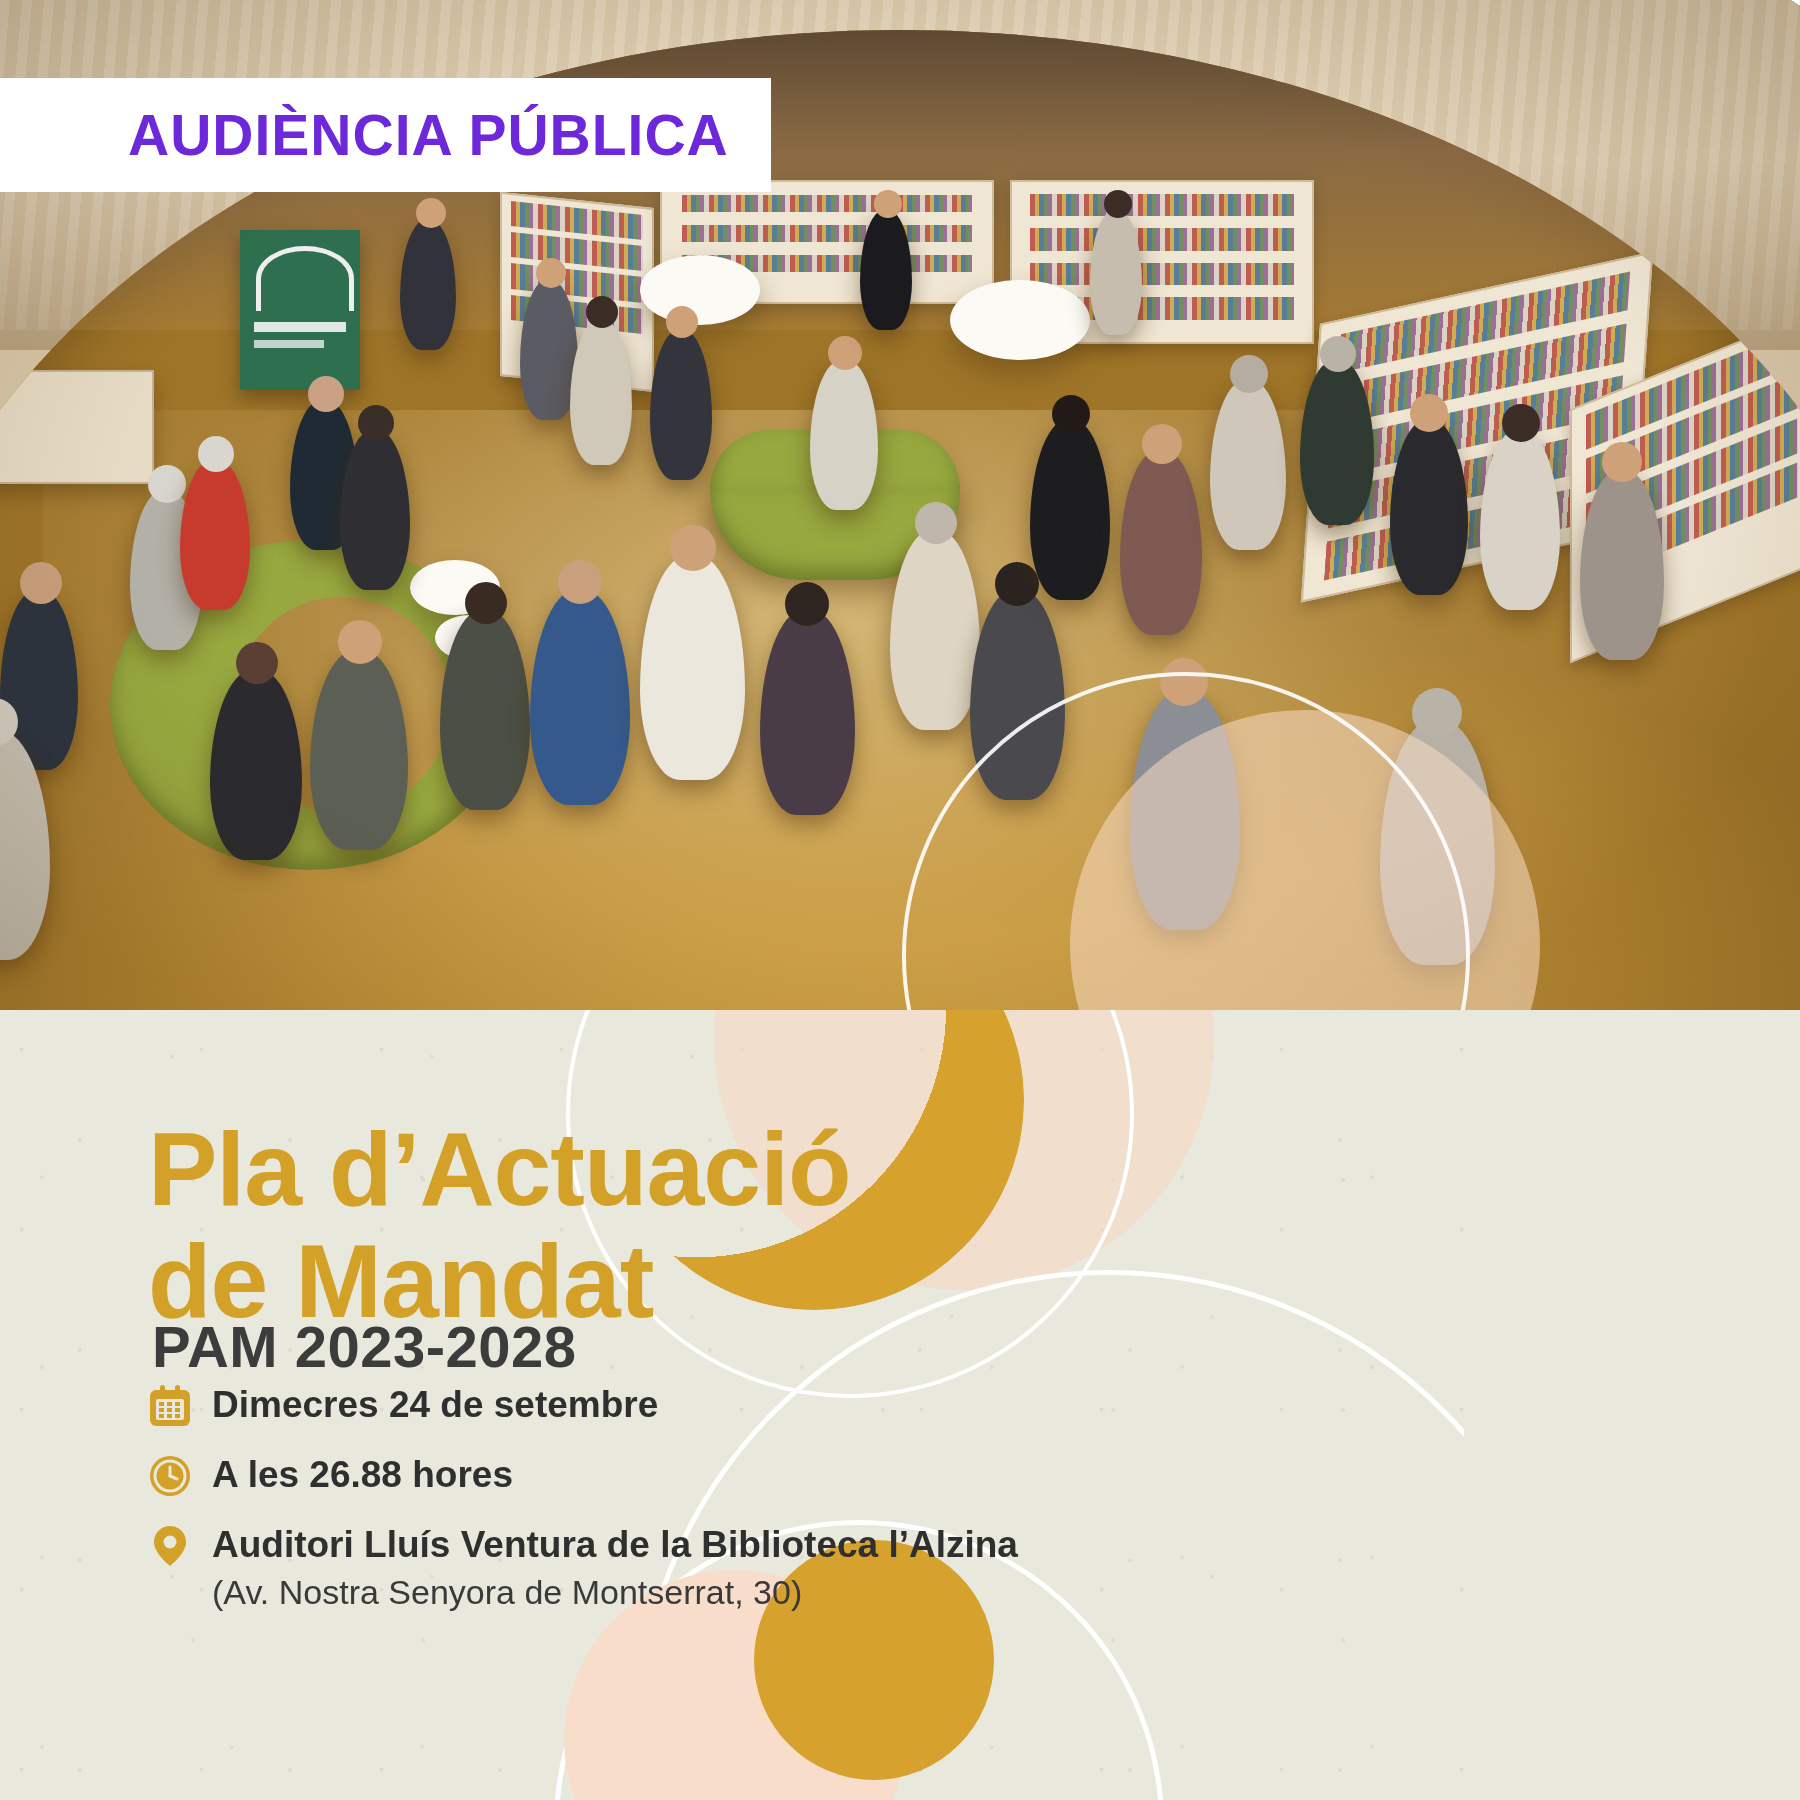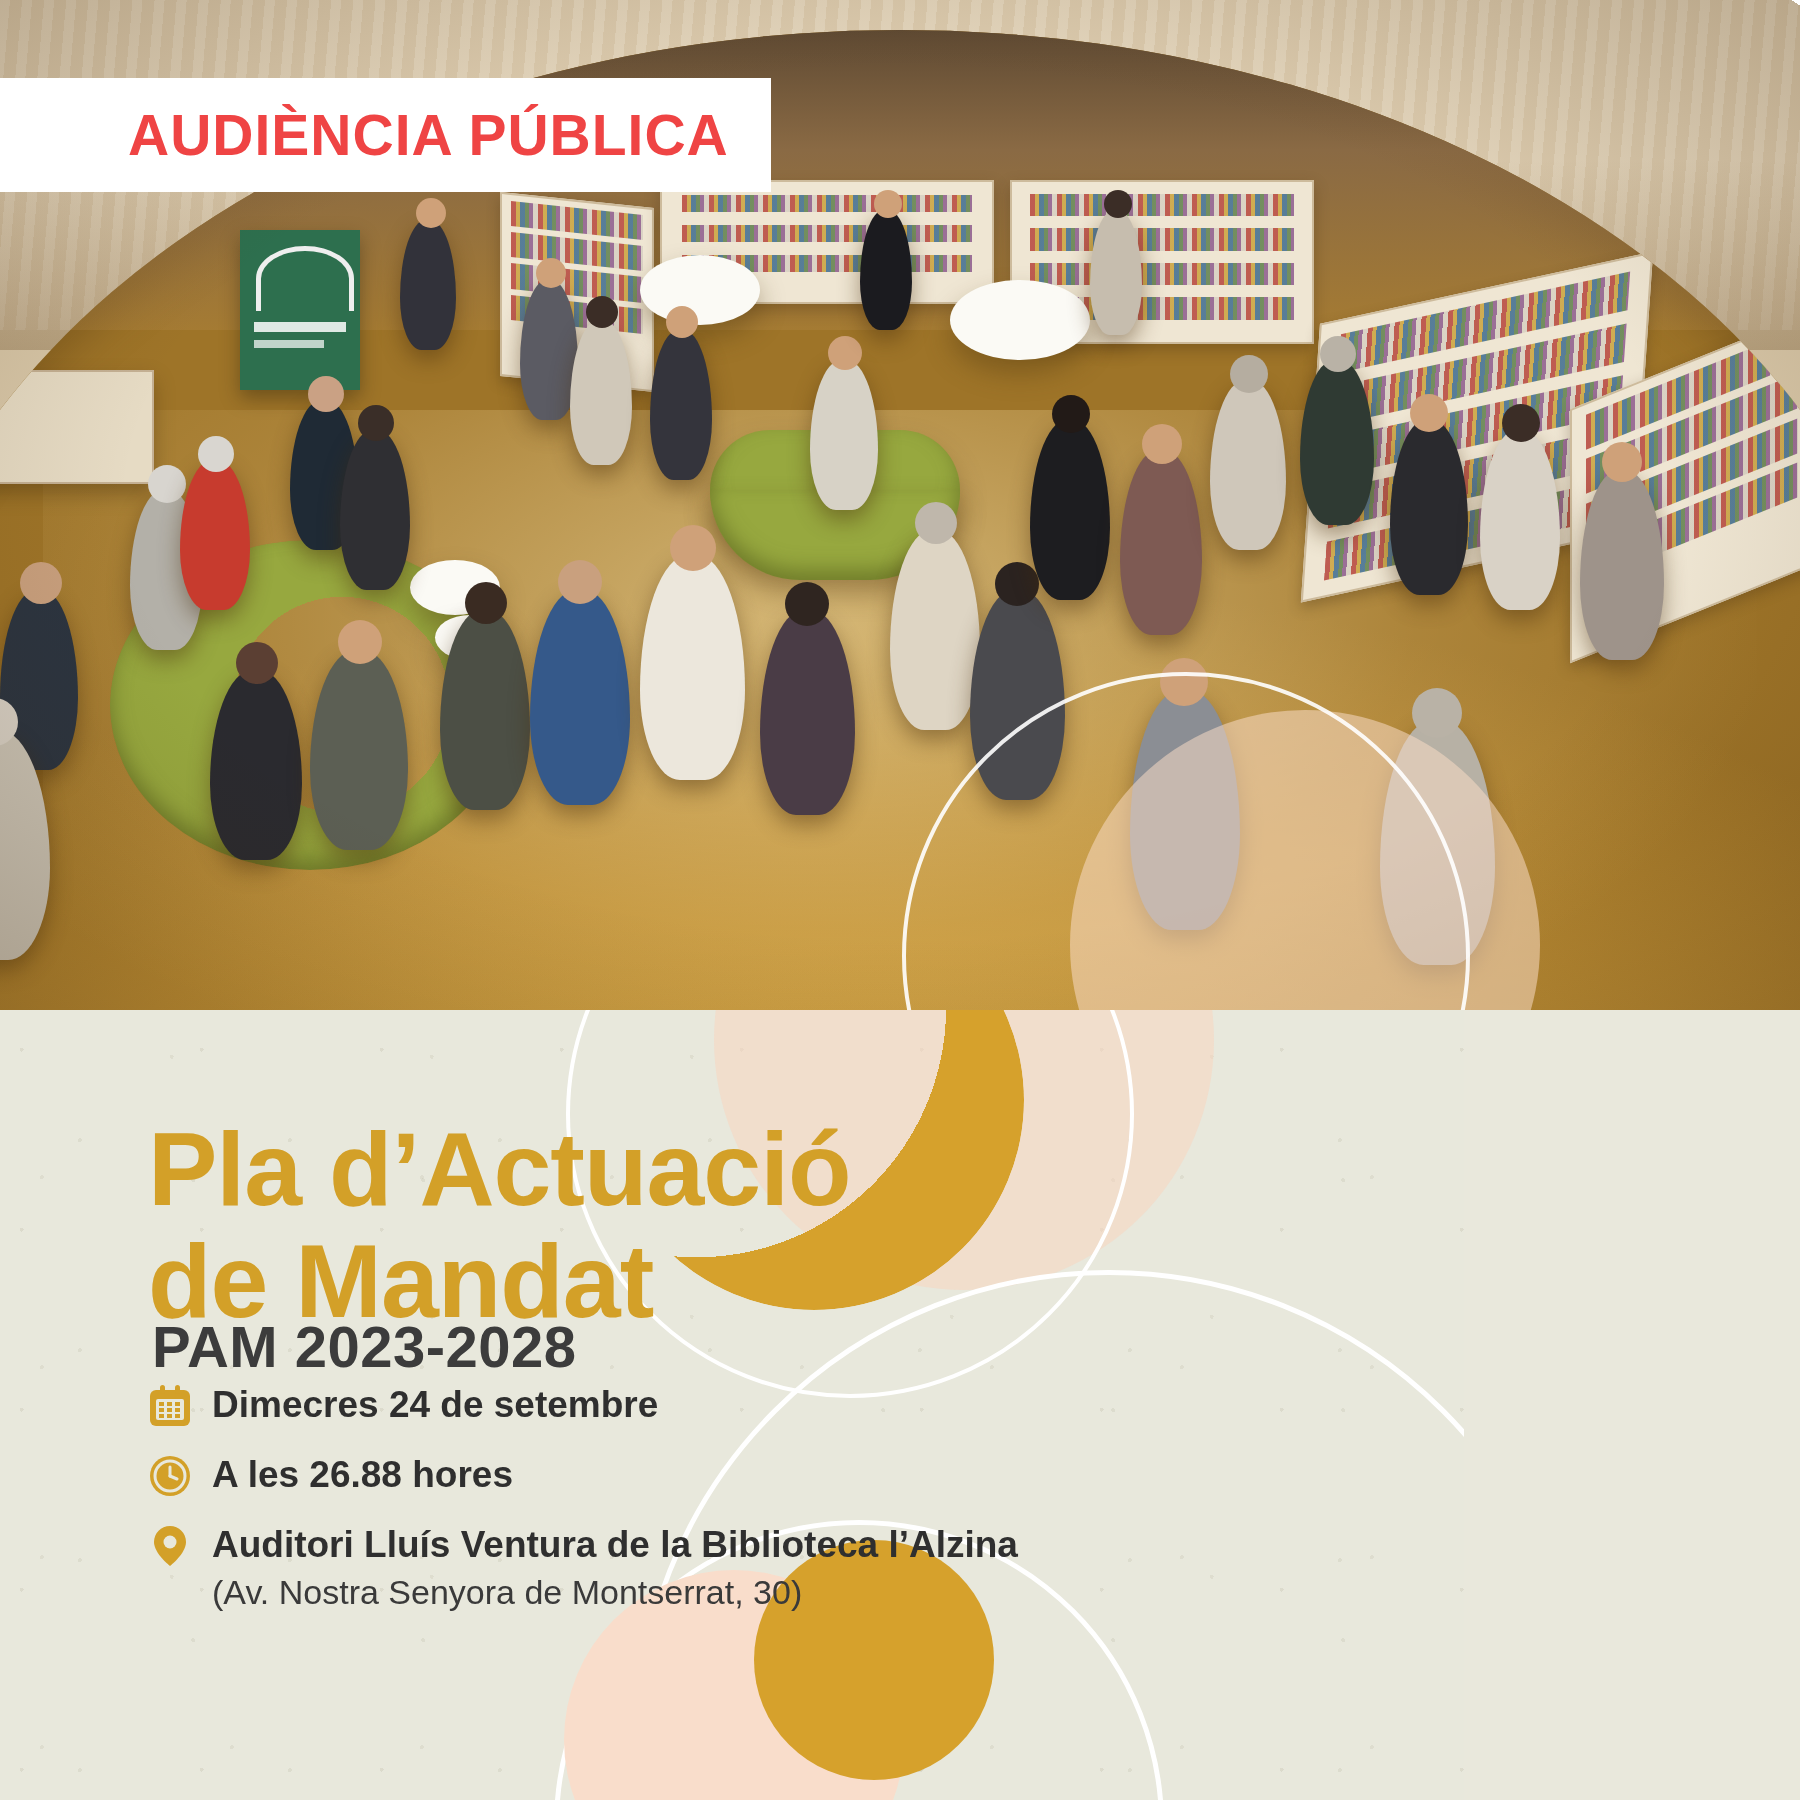--- a/index.html
+++ b/index.html
@@ -134,21 +134,21 @@
     left: 0;
     top: 78px;
     padding: 24px 42px 24px 128px;
     background: #ffffff;
     z-index: 40;
   }
   .tag-text {
     font-size: 57px;
     font-weight: bold;
     letter-spacing: 1px;
-    color: #ef4444;
+    color: #6d28d9;
     white-space: nowrap;
     font-family: "Liberation Sans", sans-serif;
   }
 
   
   .panel {
     position: absolute;
     left: 0;
     top: 1010px;
     width: 1464px;

